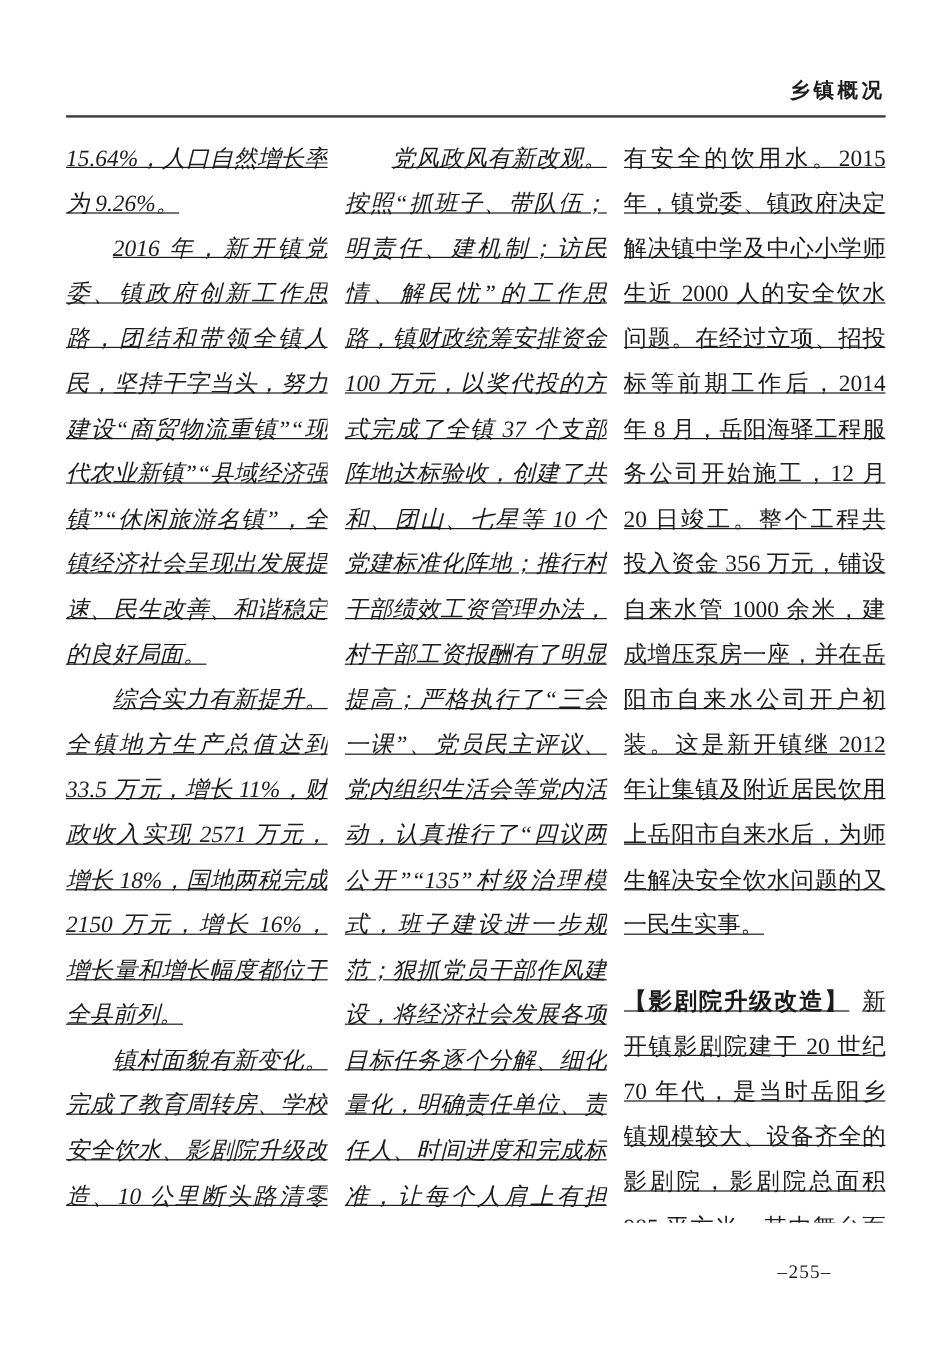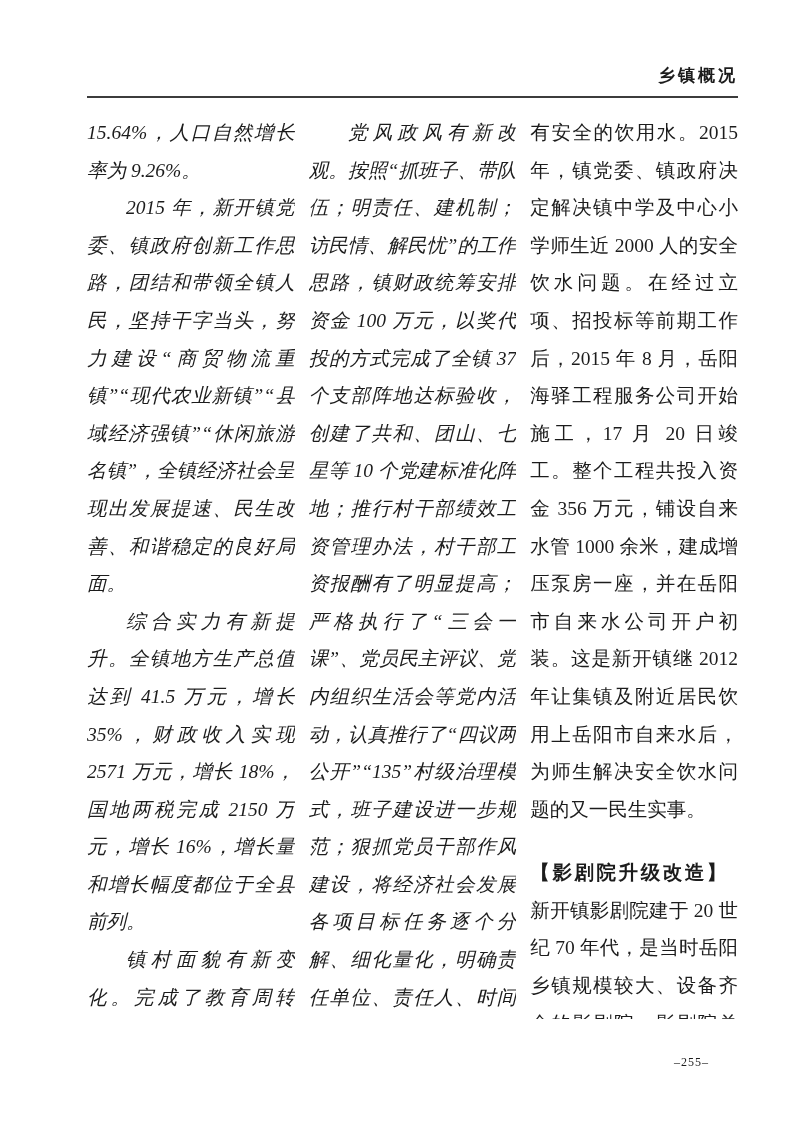--- a/index.html
+++ b/index.html
@@ -10,41 +10,41 @@
     overflow: hidden;
     background: #ffffff;
     font-family: "Liberation Serif", "DejaVu Serif", serif;
     color: #1c1c1c;
   }
   .page {
     position: absolute;
     inset: 0;
     padding: 0 55px;
     box-sizing: border-box;
-    margin-left: 32px;
   }
   .header {
     padding-top: 64px;
     padding-bottom: 9px;
     display: flex;
     justify-content: flex-end;
     border-bottom: 2px solid #3c3c3c;
   }
   .header-title {
     font-family: "Liberation Sans", "DejaVu Sans", sans-serif;
     font-weight: 700;
     font-size: 17px;
     letter-spacing: 3px;
   }
   .columns {
     display: flex;
     gap: 14px;
     margin-top: 16px;
     height: 905px;
     overflow: hidden;
+    text-decoration: underline;
   }
   .col {
     flex: 1 1 0;
     min-width: 0;
     text-align: justify;
     font-size: 19.5px;
     line-height: 37.6px;
     overflow: hidden;
   }
   .para {
@@ -63,43 +63,43 @@
   .entry-head {
     font-family: "Liberation Sans", "DejaVu Sans", sans-serif;
     font-weight: 700;
     font-style: normal;
     margin-right: 0.55em;
     letter-spacing: 1px;
   }
   .footer {
     position: absolute;
     bottom: 52px;
-    right: 84px;
-    font-size: 12px;
+    right: 100px;
+    font-size: 16px;
     letter-spacing: 1px;
   }
 </style>
 </head>
 <body>
 
 <div class="page">
   <div class="header">
     <span class="header-title">乡镇概况</span>
   </div>
 
   <div class="columns">
     <div class="col">
         <p class="para kai cont">15.64%，人口自然增长率为 9.26%。</p>
-        <p class="para kai">2015 年，新开镇党委、镇政府创新工作思路，团结和带领全镇人民，坚持干字当头，努力建设“商贸物流重镇”“现代农业新镇”“县域经济强镇”“休闲旅游名镇”，全镇经济社会呈现出发展提速、民生改善、和谐稳定的良好局面。</p>
-        <p class="para kai">综合实力有新提升。全镇地方生产总值达到 41.5 万元，增长 35%，财政收入实现 2571 万元，增长 18%，国地两税完成 2150 万元，增长 16%，增长量和增长幅度都位于全县前列。</p>
+        <p class="para kai">2016 年，新开镇党委、镇政府创新工作思路，团结和带领全镇人民，坚持干字当头，努力建设“商贸物流重镇”“现代农业新镇”“县域经济强镇”“休闲旅游名镇”，全镇经济社会呈现出发展提速、民生改善、和谐稳定的良好局面。</p>
+        <p class="para kai">综合实力有新提升。全镇地方生产总值达到 33.5 万元，增长 11%，财政收入实现 2571 万元，增长 18%，国地两税完成 2150 万元，增长 16%，增长量和增长幅度都位于全县前列。</p>
         <p class="para kai">镇村面貌有新变化。完成了教育周转房、学校安全饮水、影剧院升级改造、10 公里断头路清零等工程建设，启动了 17 座小(2)型水库除险加固、马店敬老院工程建设；完成了集镇弱电入地、下水道、学校道路改造等实事工程；乡村环境卫生整治工作从 2014 年倒数第四跃居到全县顺数第四；杨华、大源、兴安、兴隆、高垅、万福等村被评为全县环境卫生整治清洁村；杨华、高垅 2 村完成垃圾分类减量试点工作，新农村建设强效推进，被评为全县优秀乡镇，高垅村被评为全县新农村建设示范村和全县文明村镇。</p>
       </div>
     <div class="col">
         <p class="para kai">党风政风有新改观。按照“抓班子、带队伍；明责任、建机制；访民情、解民忧”的工作思路，镇财政统筹安排资金 100 万元，以奖代投的方式完成了全镇 37 个支部阵地达标验收，创建了共和、团山、七星等 10 个党建标准化阵地；推行村干部绩效工资管理办法，村干部工资报酬有了明显提高；严格执行了“三会一课”、党员民主评议、党内组织生活会等党内活动，认真推行了“四议两公开”“135”村级治理模式，班子建设进一步规范；狠抓党员干部作风建设，将经济社会发展各项目标任务逐个分解、细化量化，明确责任单位、责任人、时间进度和完成标准，让每个人肩上有担子，身上有压力；强化督查抓落实，加大工作督查力度，坚持每周召开工作例会，对每项工作逐一进行专项点评，保证了各项工作高效落实、全面完成。</p>
       </div>
     <div class="col">
-        <p class="para song cont">有安全的饮用水。2015 年，镇党委、镇政府决定解决镇中学及中心小学师生近 2000 人的安全饮水问题。在经过立项、招投标等前期工作后，2015 年 8 月，岳阳海驿工程服务公司开始施工，17 月 20 日竣工。整个工程共投入资金 356 万元，铺设自来水管 1000 余米，建成增压泵房一座，并在岳阳市自来水公司开户初装。这是新开镇继 2012 年让集镇及附近居民饮用上岳阳市自来水后，为师生解决安全饮水问题的又一民生实事。</p>
+        <p class="para song cont">有安全的饮用水。2015 年，镇党委、镇政府决定解决镇中学及中心小学师生近 2000 人的安全饮水问题。在经过立项、招投标等前期工作后，2014 年 8 月，岳阳海驿工程服务公司开始施工，12 月 20 日竣工。整个工程共投入资金 356 万元，铺设自来水管 1000 余米，建成增压泵房一座，并在岳阳市自来水公司开户初装。这是新开镇继 2012 年让集镇及附近居民饮用上岳阳市自来水后，为师生解决安全饮水问题的又一民生实事。</p>
         <p class="para song entry"><span class="entry-head">【影剧院升级改造】</span><span>新开镇影剧院建于 20 世纪 70 年代，是当时岳阳乡镇规模较大、设备齐全的影剧院，影剧院总面积 985 平方米，其中舞台面积 365 平方米，观影厅 620 平方米，可容纳 900 多个观众席，但因年久失修，影剧院存在重大安全隐患，已停止使用。2015 年全县启动开展创建全国公共文化示范区工作，县主管领导在新开镇指导工作时表示，诸如新开镇此类影剧院现存已经不多，改造好后对加强提高新开镇群众文化生活具有十分积极的作用，县政府决定支持项目资金 50 万元，镇政府配套相关资金对礼堂实施改造。为促进新开镇创建公共文化示范区工作建设，新开镇投入资金 110 万元开展公共文化示范区建设，成立了专门的工作指导组，具体开展创建工作。其中镇大礼堂投入资金 60 万元进行了重新规划设计、整体包装，使得礼堂修缮一新；投入资金 20 多</span></p>
       </div>
   </div>
 
   <div class="footer">–255–</div>
 </div>
 
 </body></html>

